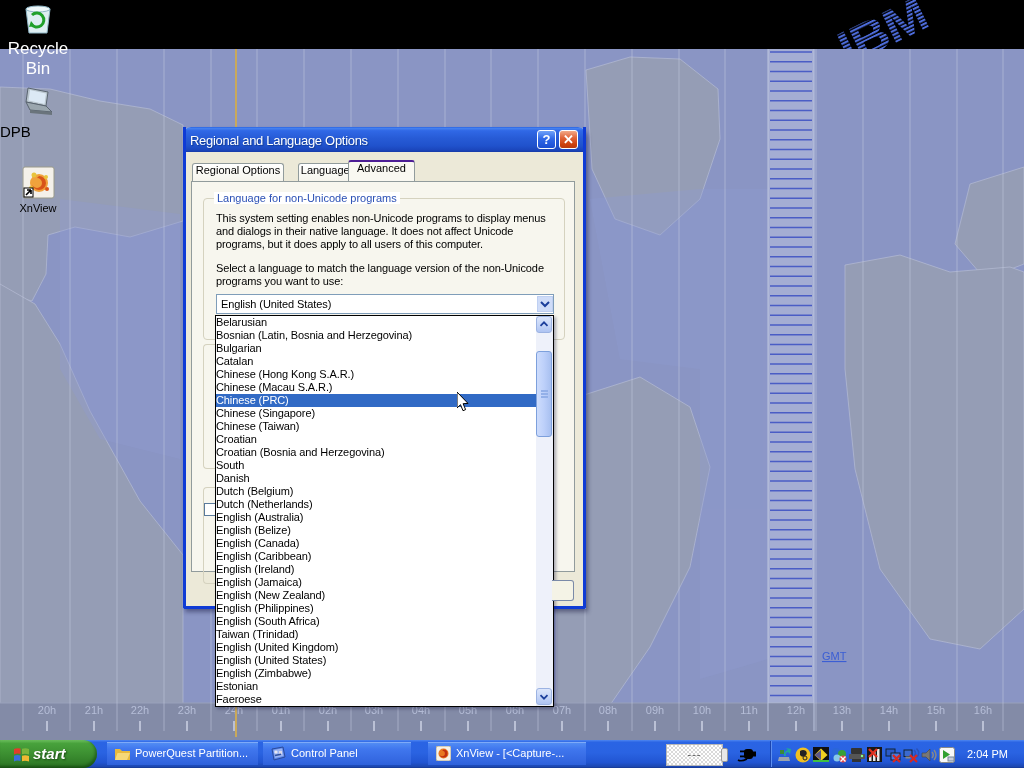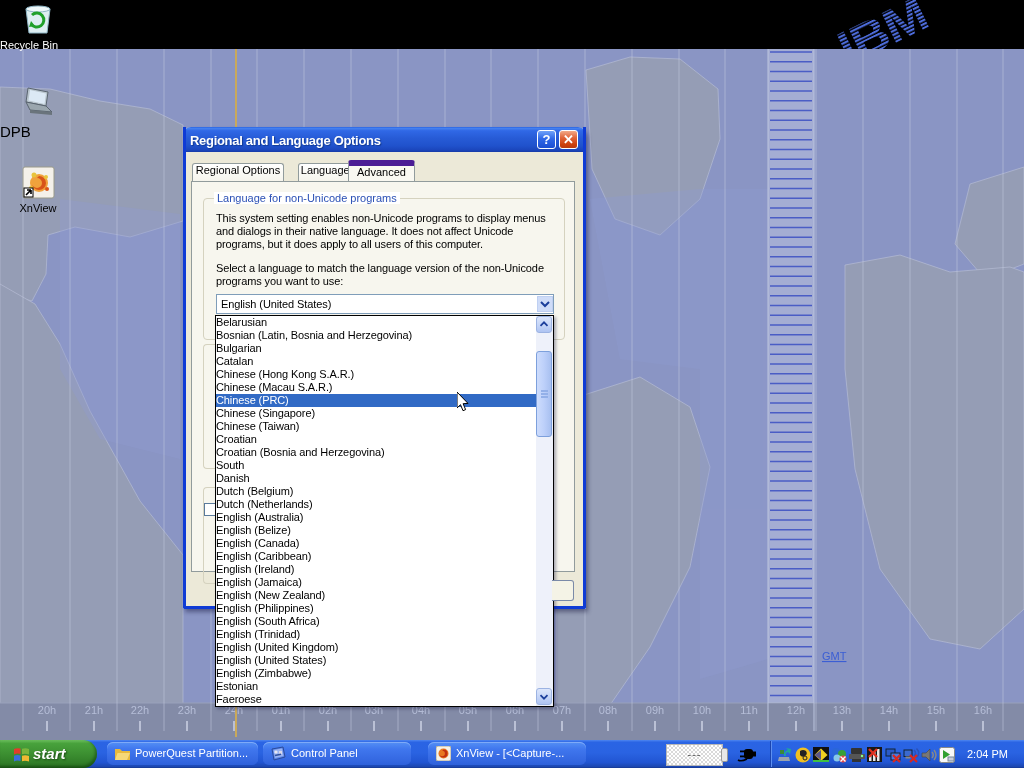--- a/index.html
+++ b/index.html
@@ -6,21 +6,21 @@
 .abs{position:absolute}
 #band{left:0;top:0;width:1024px;height:49px;background:#000}
 #wall{left:0;top:49px}
 
 #dlg{left:183px;top:127px;width:403px;height:482px;background:#ece9d8;
  border-radius:8px 8px 0 0;box-shadow:2px 3px 4px rgba(20,20,60,.45)}
 #dlg-border{left:183px;top:127px;width:397px;height:479px;border:3px solid #0f3bd5;
  border-top:none;border-radius:0 0 2px 2px}
 #tbar{left:183px;top:127px;width:403px;height:25px;border-radius:8px 8px 0 0;
  background:linear-gradient(180deg,#2660e0 0%,#4682f0 5%,#3068e6 15%,#275bd6 45%,#2052cc 75%,#1b46bc 92%,#173ba8 100%)}
-#tbar .txt{left:7px;top:6px;font-size:13px;font-weight:bold;color:#fff;
+#tbar .txt{left:7px;top:6px;font-size:13px;font-weight:normal;color:#fff;
  text-shadow:1px 1px 1px #123a92;letter-spacing:-0.3px}
 .tbtn{width:19px;height:19px;top:3px;border-radius:3px;border:1px solid #fff;
  box-sizing:border-box;font-weight:bold;color:#fff;text-align:center;
  font-size:13px;line-height:17px}
 #helpb{left:354px;background:linear-gradient(180deg,#70a2f8,#3068e8 45%,#1c4ed2)}
 #closeb{left:376px;background:linear-gradient(180deg,#f2a988,#e0653a 40%,#cc3f0c 80%,#b93a10)}
 
 .tab{top:11px;height:28px;background:linear-gradient(180deg,#ffffff,#f4f3ea 70%,#ebe9da);
  border:1px solid #919b9c;border-bottom:none;border-radius:3px 3px 0 0;
  box-sizing:border-box;font-size:11px;color:#000;text-align:center}
@@ -40,21 +40,21 @@
  padding-left:0;white-space:nowrap;letter-spacing:-0.1px}
 #list .sel{background:#316ac5;color:#fff;width:320px;box-sizing:border-box}
 
 .sbtn{width:16px;height:17px;border-radius:3px;border:1px solid #9cb3e2;
  box-sizing:border-box;background:linear-gradient(180deg,#dce6fb,#c2d3f7 60%,#aec4f2)}
 #sthumb{left:0;top:35px;width:16px;height:86px;border-radius:3px;border:1px solid #7da0dc;
  box-sizing:border-box;background:linear-gradient(90deg,#cddcfc,#bdd0fa 50%,#a8c0f0)}
 
 #tbar2{left:0;top:740px;width:1024px;height:28px;
  background:linear-gradient(180deg,#4e86f0 0%,#2a64e4 8%,#2a63e2 45%,#2155d2 80%,#1c46ae 96%,#15368c 100%)}
-.taskbtn{top:742px;height:23px;border-radius:6px;
+.taskbtn{top:742px;height:23px;border-radius:0;
  background:linear-gradient(180deg,#5490f5 0%,#4077ee 30%,#3366e0 85%,#2e61da 100%);
  box-shadow:inset 0 1px 0 #7eaaf8;font-size:11px;color:#fff}
 .taskbtn .lbl{position:absolute;top:5px;white-space:nowrap}
 #traytime{font-size:11px;color:#fff}
 </style></head><body>
 <div id="band" class="abs"></div>
 <svg id="wall" class="abs" width="1024" height="691" viewBox="0 0 1024 691">
  <rect x="0" y="0" width="1024" height="691" fill="#8a95c4"></rect>
 
  <g fill="#959db5" stroke="#bac2d8" stroke-width="1" stroke-opacity="0.6">
@@ -231,21 +231,21 @@
   <text x="26" y="49" font-family="Liberation Sans" font-weight="bold" font-size="52" fill="url(#ibmst)" letter-spacing="-1" transform="scale(1,0.92)">IBM</text>
  </g>
 </svg>
 
 <svg class="abs" style="left:22px;top:3px" width="32" height="32" viewBox="0 0 32 32">
  <path d="M4,6 L28,6 25,30 7,30 Z" fill="#ddeef2" stroke="#8fb6c6" stroke-width="1"></path>
  <ellipse cx="16" cy="6" rx="12" ry="3" fill="#eef8fa" stroke="#8fb6c6"></ellipse>
  <path d="M10,12 a7,7 0 1 1 -1,9" fill="none" stroke="#1fa02a" stroke-width="3"></path>
  <path d="M7,24 l6,-1 -4,-5 Z" fill="#1fa02a"></path>
 </svg>
-<div class="abs" style="left:0px;top:39px;width:76px;font-size:11px;color:#fff">Recycle Bin</div>
+<div class="abs" style="left:0px;top:39px;width:76px;text-align:center;font-size:17px;color:#fff">Recycle Bin</div>
 <svg class="abs" style="left:22px;top:84px" width="33" height="34" viewBox="0 0 33 34">
  <path d="M6,4 L26,8 24,22 4,18 Z" fill="#b8c4cc" stroke="#5a6570"></path>
  <path d="M8,6 L24,9.5 22.5,20 6.5,16.5 Z" fill="#dce9f5"></path>
  <path d="M4,18 L24,22 30,28 8,26 Z" fill="#9aa6ae" stroke="#5a6570"></path>
  <path d="M8,26 L30,28 30,31 8,29 Z" fill="#6a747c"></path>
 </svg>
 <div class="abs" style="left:0px;top:123px;width:78px;text-align:left;font-size:15px;color:#000">DPB</div>
 <svg class="abs" style="left:22px;top:166px" width="33" height="33" viewBox="0 0 33 33">
  <rect x="1" y="1" width="31" height="31" rx="2" fill="#f4f1ea" stroke="#9a9a8a"></rect>
  <circle cx="17" cy="17" r="9" fill="#f0a23c"></circle>
@@ -263,21 +263,21 @@
 <div id="tbar" class="abs">
     <div class="txt abs">Regional and Language Options</div>
  <div id="helpb" class="tbtn abs">?</div>
     <div id="closeb" class="tbtn abs">✕</div>
   </div>
 <div id="dlg-border" class="abs"></div>
 <div id="dlgc" class="abs" style="left:183px;top:152px;width:403px;height:457px">
  <div class="tab abs" style="left:9px;width:92px">Regional Options</div>
  <div class="tab abs" style="left:115px;width:60px">Languages</div>
  <div class="tab abs" style="left:165px;top:8px;height:21px;width:67px;background:#f9f8f1;
-  border-top:6px solid #4c1d95;z-index:3">Advanced</div>
+  border-top:2px solid #4c1d95;z-index:3">Advanced</div>
  <div id="tabpanel" class="abs"></div>
  <div class="gbox abs" style="left:20px;top:46px;width:362px;height:142px"></div>
  <div id="gb1label" class="abs">Language for non-Unicode programs</div>
  <div class="bodytxt abs" style="left:33px;top:60px">
   This system setting enables non-Unicode programs to display menus<br>
   and dialogs in their native language. It does not affect Unicode<br>
   programs, but it does apply to all users of this computer.</div>
  <div class="bodytxt abs" style="left:33px;top:110px">
   Select a language to match the language version of the non-Unicode<br>
   programs you want to use:</div>
@@ -312,21 +312,21 @@
  <div class="row">Dutch (Netherlands)</div>
  <div class="row">English (Australia)</div>
  <div class="row">English (Belize)</div>
  <div class="row">English (Canada)</div>
  <div class="row">English (Caribbean)</div>
  <div class="row">English (Ireland)</div>
  <div class="row">English (Jamaica)</div>
  <div class="row">English (New Zealand)</div>
  <div class="row">English (Philippines)</div>
  <div class="row">English (South Africa)</div>
- <div class="row">English (Trinidad)</div>
+ <div class="row">Taiwan (Trinidad)</div>
  <div class="row">English (United Kingdom)</div>
  <div class="row">English (United States)</div>
  <div class="row">English (Zimbabwe)</div>
  <div class="row">Estonian</div>
  <div class="row">Faeroese</div>
  <div class="abs" style="left:320px;top:0;width:17px;height:390px;background:#eef1fa">
   <svg class="sbtn abs" style="left:0;top:0" width="16" height="17" viewBox="0 0 16 17">
    <path d="M4,10 L8,6 L12,10" fill="none" stroke="#1b3e9b" stroke-width="2"></path>
       </svg>
   <div id="sthumb" class="abs">

